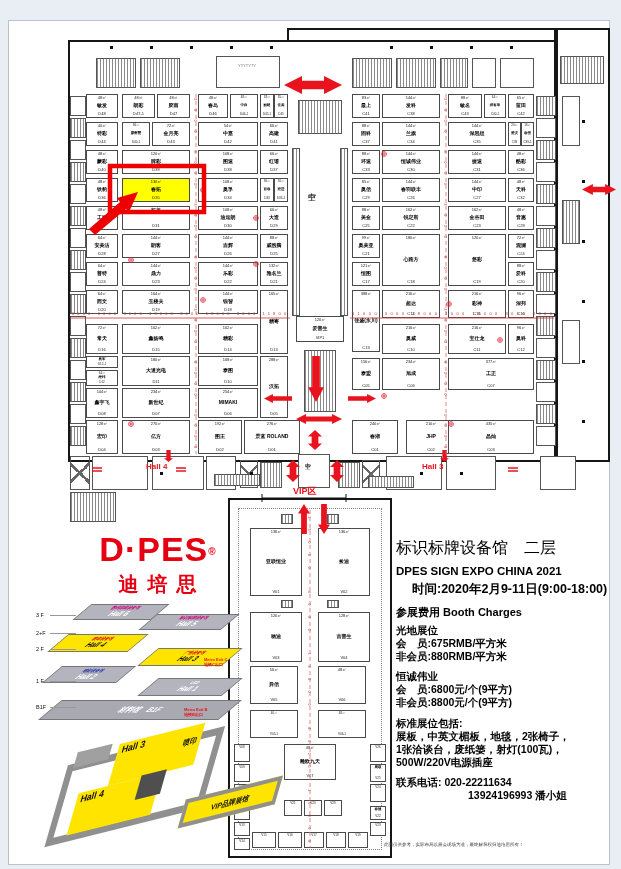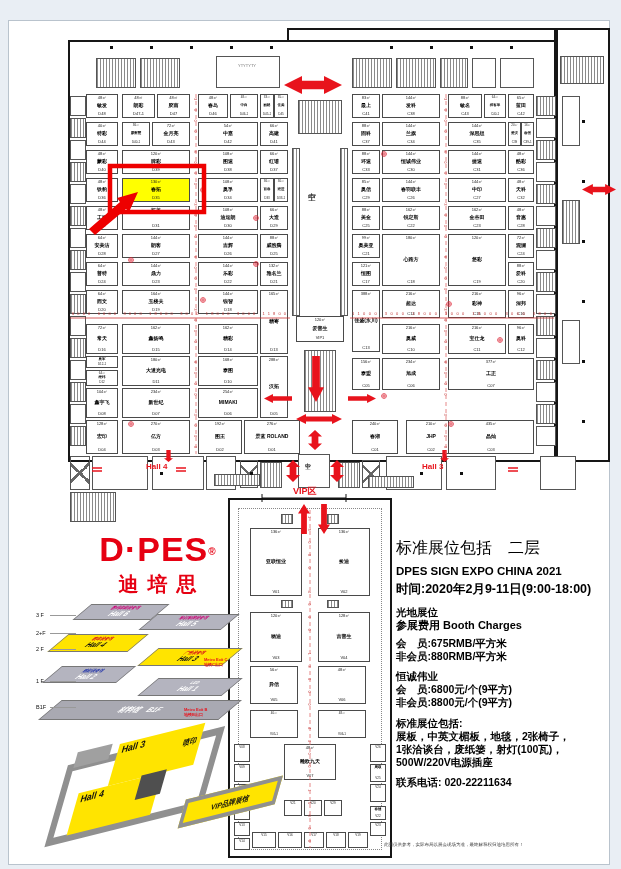--- a/index.html
+++ b/index.html
@@ -36,21 +36,21 @@
 #mm-rot{position:absolute;left:0;top:0;width:100%;height:100%;transform:rotate(-14deg);transform-origin:90px 60px;}
 .mm{position:absolute;transform:skewX(-30deg);box-sizing:border-box;}
 .mm-y{background:#ffe400;}
 .mm-lab{font-size:9px;font-weight:bold;color:#111;line-height:1;}
 .mm-sub{font-size:7px;font-weight:bold;color:#111;line-height:1;}
 #info{position:absolute;left:396px;top:538px;width:220px;color:#000;}
 .il{line-height:1.25;}
 .t1{font-family:"Liberation Serif","DejaVu Serif",serif;font-size:16px;margin-bottom:6px;}
 .t2{font-family:"Liberation Serif","DejaVu Serif",serif;font-size:11px;margin-bottom:14px;}
 .t3{font-size:11.5px;font-weight:bold;}
-.t4{font-size:12.5px;font-weight:bold;margin-top:4px;margin-bottom:8px;}
+.t4{font-size:12.5px;font-weight:bold;margin-top:4px;margin-bottom:8px;margin-left:16px;}
 .t5{font-size:11px;font-weight:bold;margin-bottom:4px;}
 .tb{font-size:10.5px;font-weight:bold;}
 .sp{margin-top:7px;}
 .ind{padding-left:72px;}
 #footer-note{position:absolute;left:384px;top:842px;width:232px;font-size:4.5px;color:#444;}
 </style>
 </head>
 <body>
 
 <div id="app">
@@ -886,31 +886,32 @@
         <div class="mm-sub" style="text-align:right;">喷印</div>
       </div>
       <div class="mm" style="left:112px;top:44px;width:26px;height:22px;background:#4f4f4f;"></div>
       <div class="mm mm-y" style="left:148px;top:78px;width:100px;height:26px;border:4px solid #909090;display:flex;align-items:center;justify-content:center;">
         <div class="mm-sub">VIP品牌展馆</div>
       </div>
     </div>
   </div>
 
   <div id="info">
-    <div class="il t1">标准展位包括　二层</div>
+    <div class="il t1">标识标牌设备馆　二层</div>
     <div class="il t3">DPES SIGN EXPO CHINA 2021</div>
     <div class="il t4">时间:2020年2月9-11日(9:00-18:00)</div>
+    <div class="il t5">参展费用  Booth Charges</div>
     <div class="il tb">光地展位</div>
-    <div class="il t5">参展费用  Booth Charges</div>
     <div class="il tb">会　员:675RMB/平方米</div>
     <div class="il tb">非会员:880RMB/平方米</div>
     <div class="il tb sp">恒诚伟业</div>
     <div class="il tb">会　员:6800元/个(9平方)</div>
     <div class="il tb">非会员:8800元/个(9平方)</div>
     <div class="il tb sp">标准展位包括:</div>
     <div class="il tb">展板，中英文楣板，地毯，2张椅子，</div>
     <div class="il tb">1张洽谈台，废纸篓，射灯(100瓦)，</div>
     <div class="il tb">500W/220V电源插座</div>
     <div class="il tb sp">联系电话: 020-22211634</div>
+    <div class="il tb ind">13924196993 潘小姐</div>
   </div>
 
   <div id="footer-note">此图仅供参考，实际布局以展会现场为准，最终解释权归迪培思所有！</div>
 </div>
 
 </body></html>

